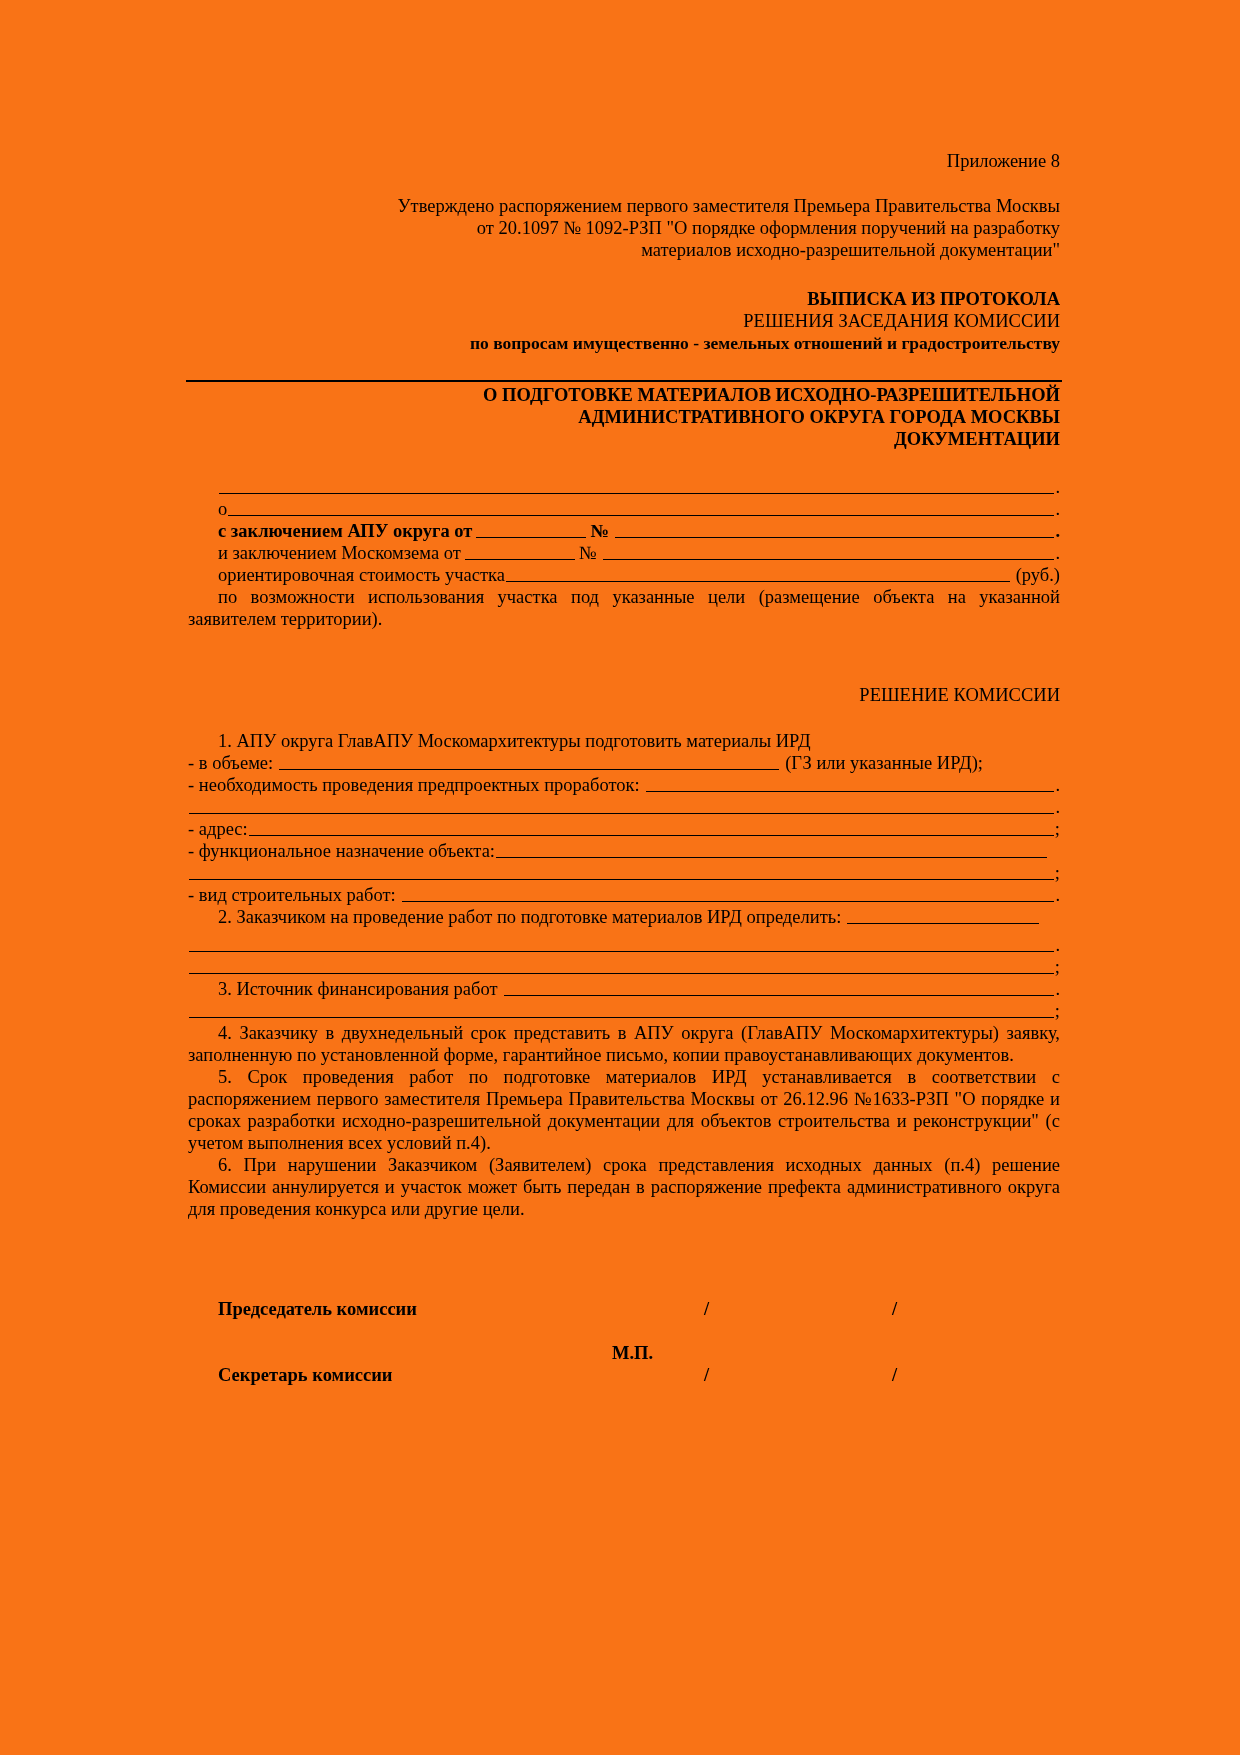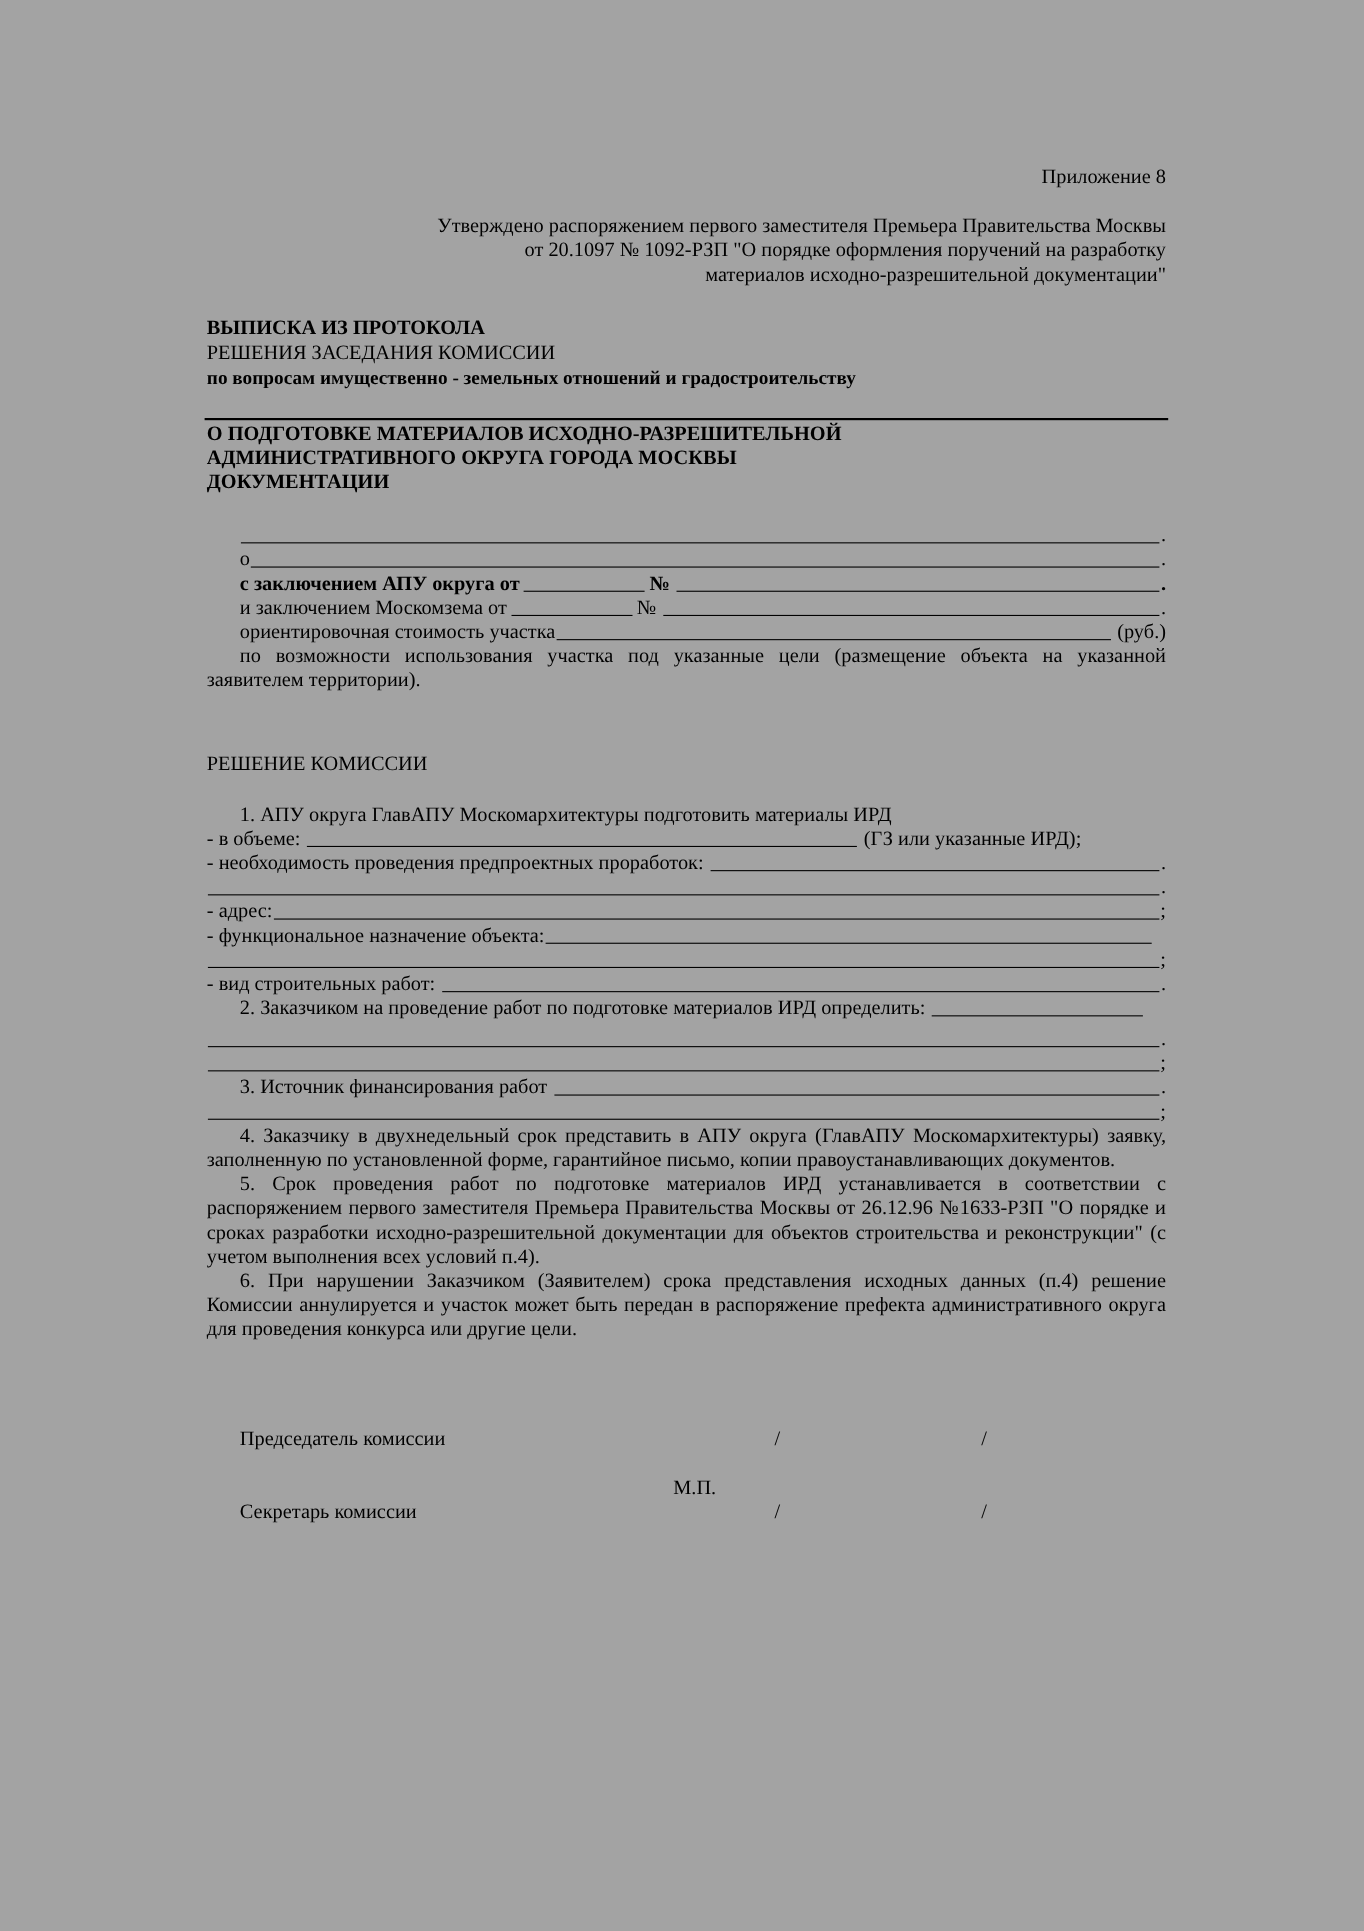--- a/index.html
+++ b/index.html
@@ -1,28 +1,28 @@
 <!DOCTYPE html>
 <html><head>
 <meta charset="utf-8">
 <style>
   html, body { margin: 0; padding: 0; background: #ffffff; }
   body { width: 1240px; height: 1755px; position: relative; overflow: hidden;
          font-family: "Liberation Serif", "DejaVu Serif", serif; color: #000; }
-  .page { position: absolute; left: 0; top: 0; width: 1240px; height: 1755px; background: #a3a3a3; }
+  .page { position: absolute; left: 0; top: 0; width: 1240px; height: 1755px; background: #f97316; }
   .content { position: absolute; left: 188px; width: 872px; font-size: 18.5px; line-height: 22px; }
   .right { text-align: right; }
-  .center { text-align: left; }
+  .center { text-align: right; }
   .bold { font-weight: bold; }
   .justify { text-align: justify; text-align-last: left; }
   .rule { border-top: 2px solid #000; margin: 0; height: 0; }
   .fill-row { display: flex; align-items: flex-end; white-space: nowrap; }
   .fill-row .grow { flex: 1; border-bottom: 1px solid #000; height: 17px; margin: 0 1px 4px 1px; }
   .fill-row .fixed { border-bottom: 1px solid #000; height: 17px; margin: 0 4px 4px 4px; }
-  .sig-row { position: relative; height: 22px; }
+  .sig-row { position: relative; height: 22px; font-weight: bold; }
   .sig-row span { position: absolute; top: 0; }
 </style>
 </head>
 <body>
 
 <div class="page">
 
   <div class="content right" style="top:150px;">Приложение 8</div>
 
   <div class="content right" style="top:195px;">

